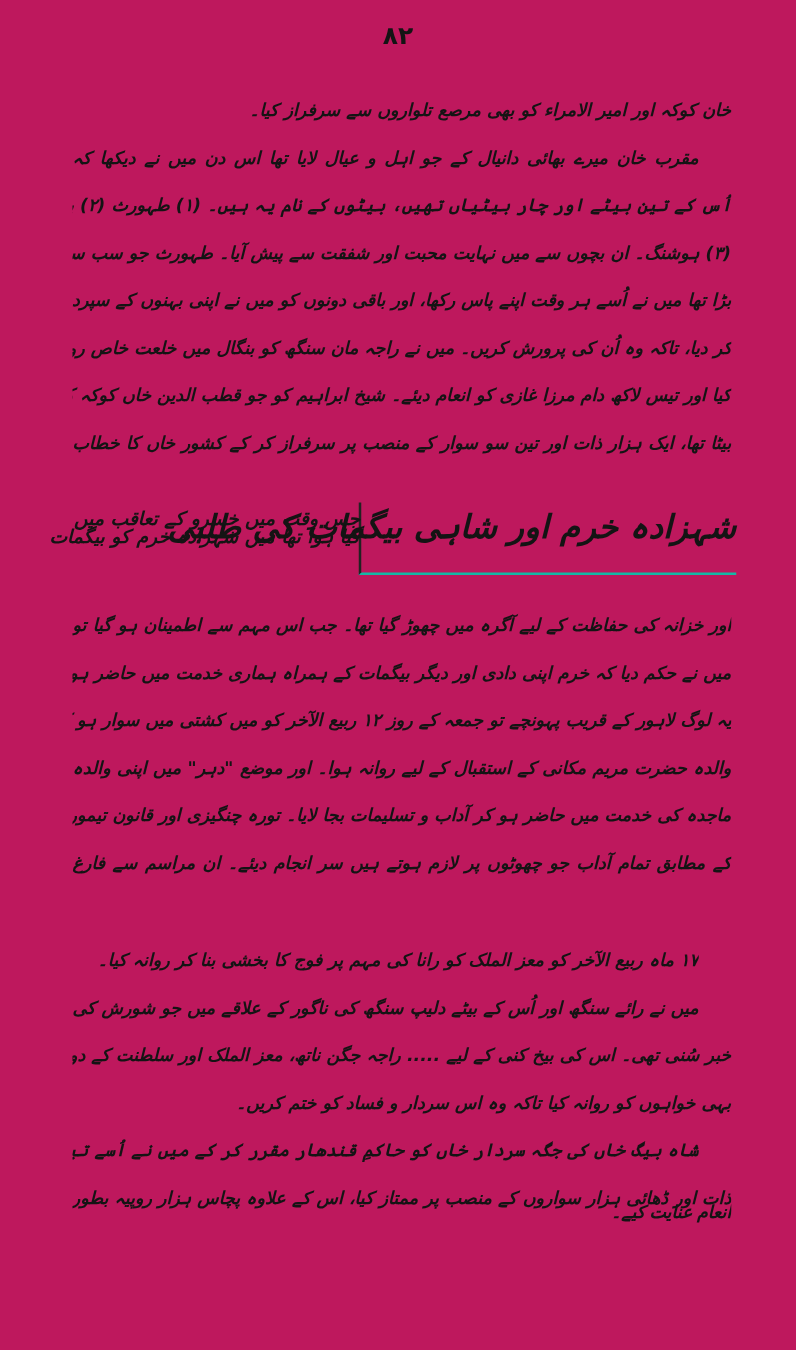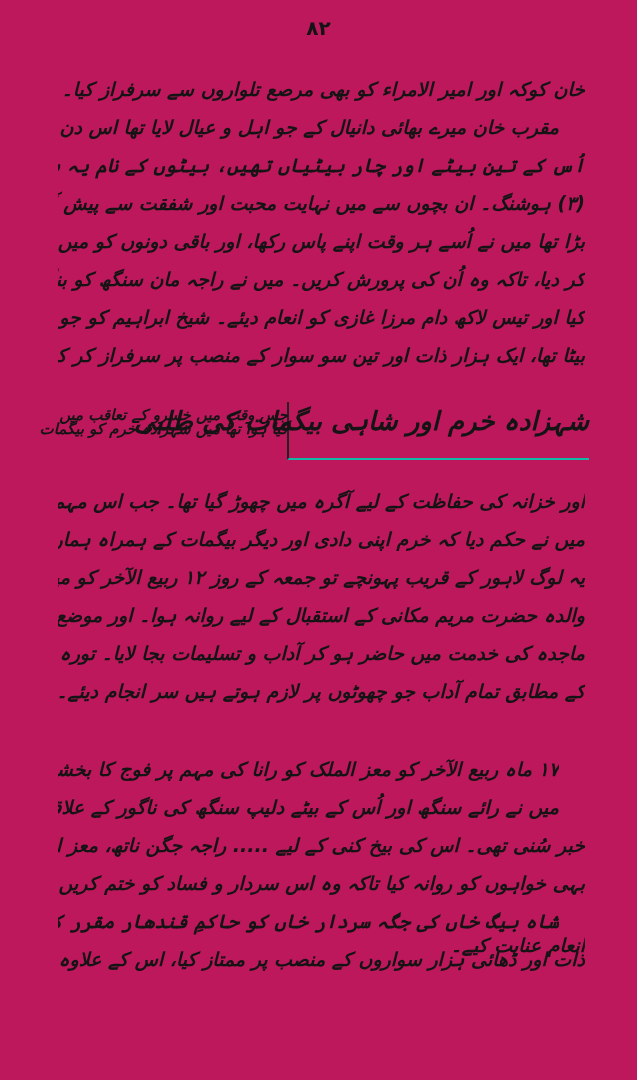--- a/index.html
+++ b/index.html
@@ -30,21 +30,21 @@
       font-weight: bold;
       direction: rtl;
     }
     .line {
       position: absolute;
       right: 52px;
       left: 58px;
       direction: rtl;
       text-align: justify;
       text-align-last: justify;
-      font-size: 19px;
+      font-size: 14px;
       font-style: italic;
       font-weight: bold;
       line-height: 34px;
       height: 34px;
       white-space: nowrap;
       overflow: hidden;
     }
     .line.last {
       text-align-last: right;
     }
@@ -108,15 +108,15 @@
   <div class="line" style="top:560px;">یہ لوگ لاہور کے قریب پہونچے تو جمعہ کے روز ۱۲ ربیع الآخر کو میں کشتی میں سوار ہو کر اپنی</div>
   <div class="line" style="top:598px;">والدہ حضرت مریم مکانی کے استقبال کے لیے روانہ ہوا۔ اور موضع "دہر" میں اپنی والدہ</div>
   <div class="line" style="top:636px;">ماجدہ کی خدمت میں حاضر ہو کر آداب و تسلیمات بجا لایا۔ تورہ چنگیزی اور قانون تیموری</div>
   <div class="line" style="top:674px;">کے مطابق تمام آداب جو چھوٹوں پر لازم ہوتے ہیں سر انجام دیئے۔ ان مراسم سے فارغ</div>
   <div class="line last indent" style="top:752px;">۱۷ ماہ ربیع الآخر کو معز الملک کو رانا کی مہم پر فوج کا بخشی بنا کر روانہ کیا۔</div>
   <div class="line indent" style="top:790px;">میں نے رائے سنگھ اور اُس کے بیٹے دلیپ سنگھ کی ناگور کے علاقے میں جو شورش کی</div>
   <div class="line" style="top:828px;">خبر سُنی تھی۔ اس کی بیخ کنی کے لیے ..... راجہ جگن ناتھ، معز الملک اور سلطنت کے دوسرے</div>
   <div class="line last" style="top:866px;">بہی خواہوں کو روانہ کیا تاکہ وہ اس سردار و فساد کو ختم کریں۔</div>
   <div class="line indent" style="top:904px;">شاہ بیگ خاں کی جگہ سردار خاں کو حاکمِ قندھار مقرر کر کے میں نے اُسے تین ہزاری</div>
   <div class="line" style="top:942px;">ذات اور ڈھائی ہزار سواروں کے منصب پر ممتاز کیا، اس کے علاوہ پچاس ہزار روپیہ بطور</div>
-  <div class="line last" style="top:928px;">انعام عنایت کیے۔</div>
+  <div class="line last" style="top:954px;font-family:Liberation Serif, serif;">انعام عنایت کیے۔</div>
 
 </div>
 
 </body></html>

